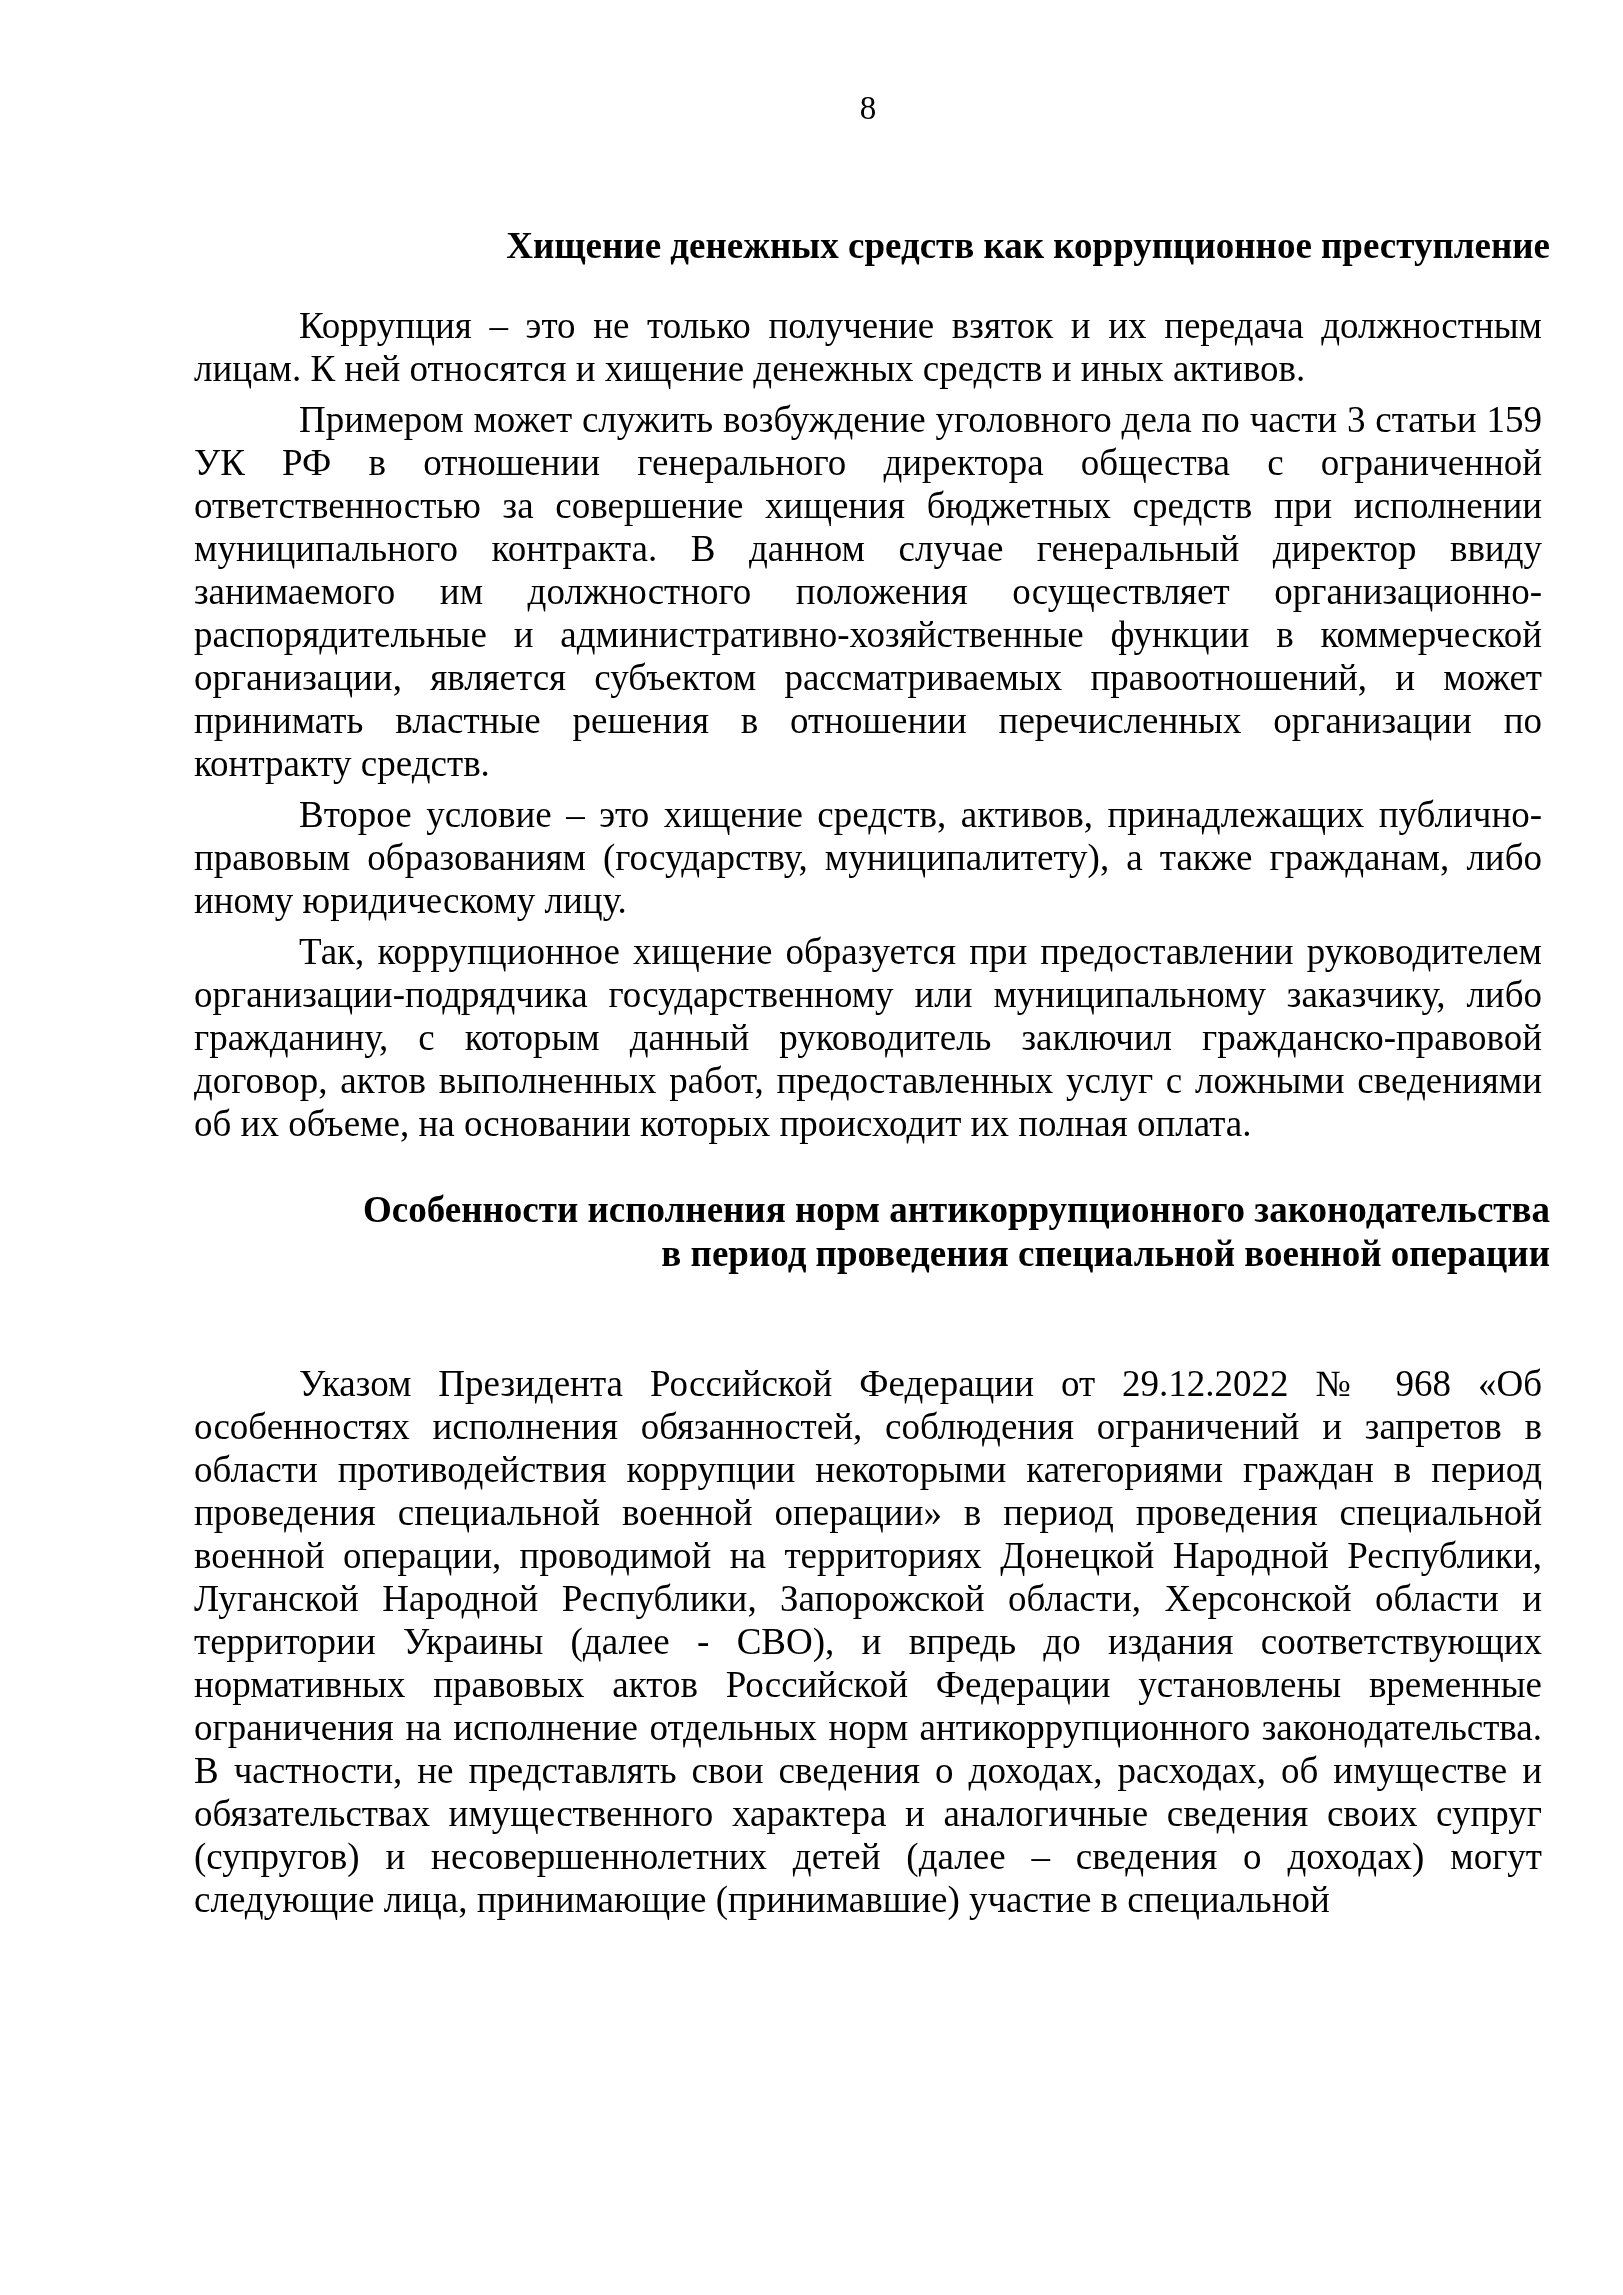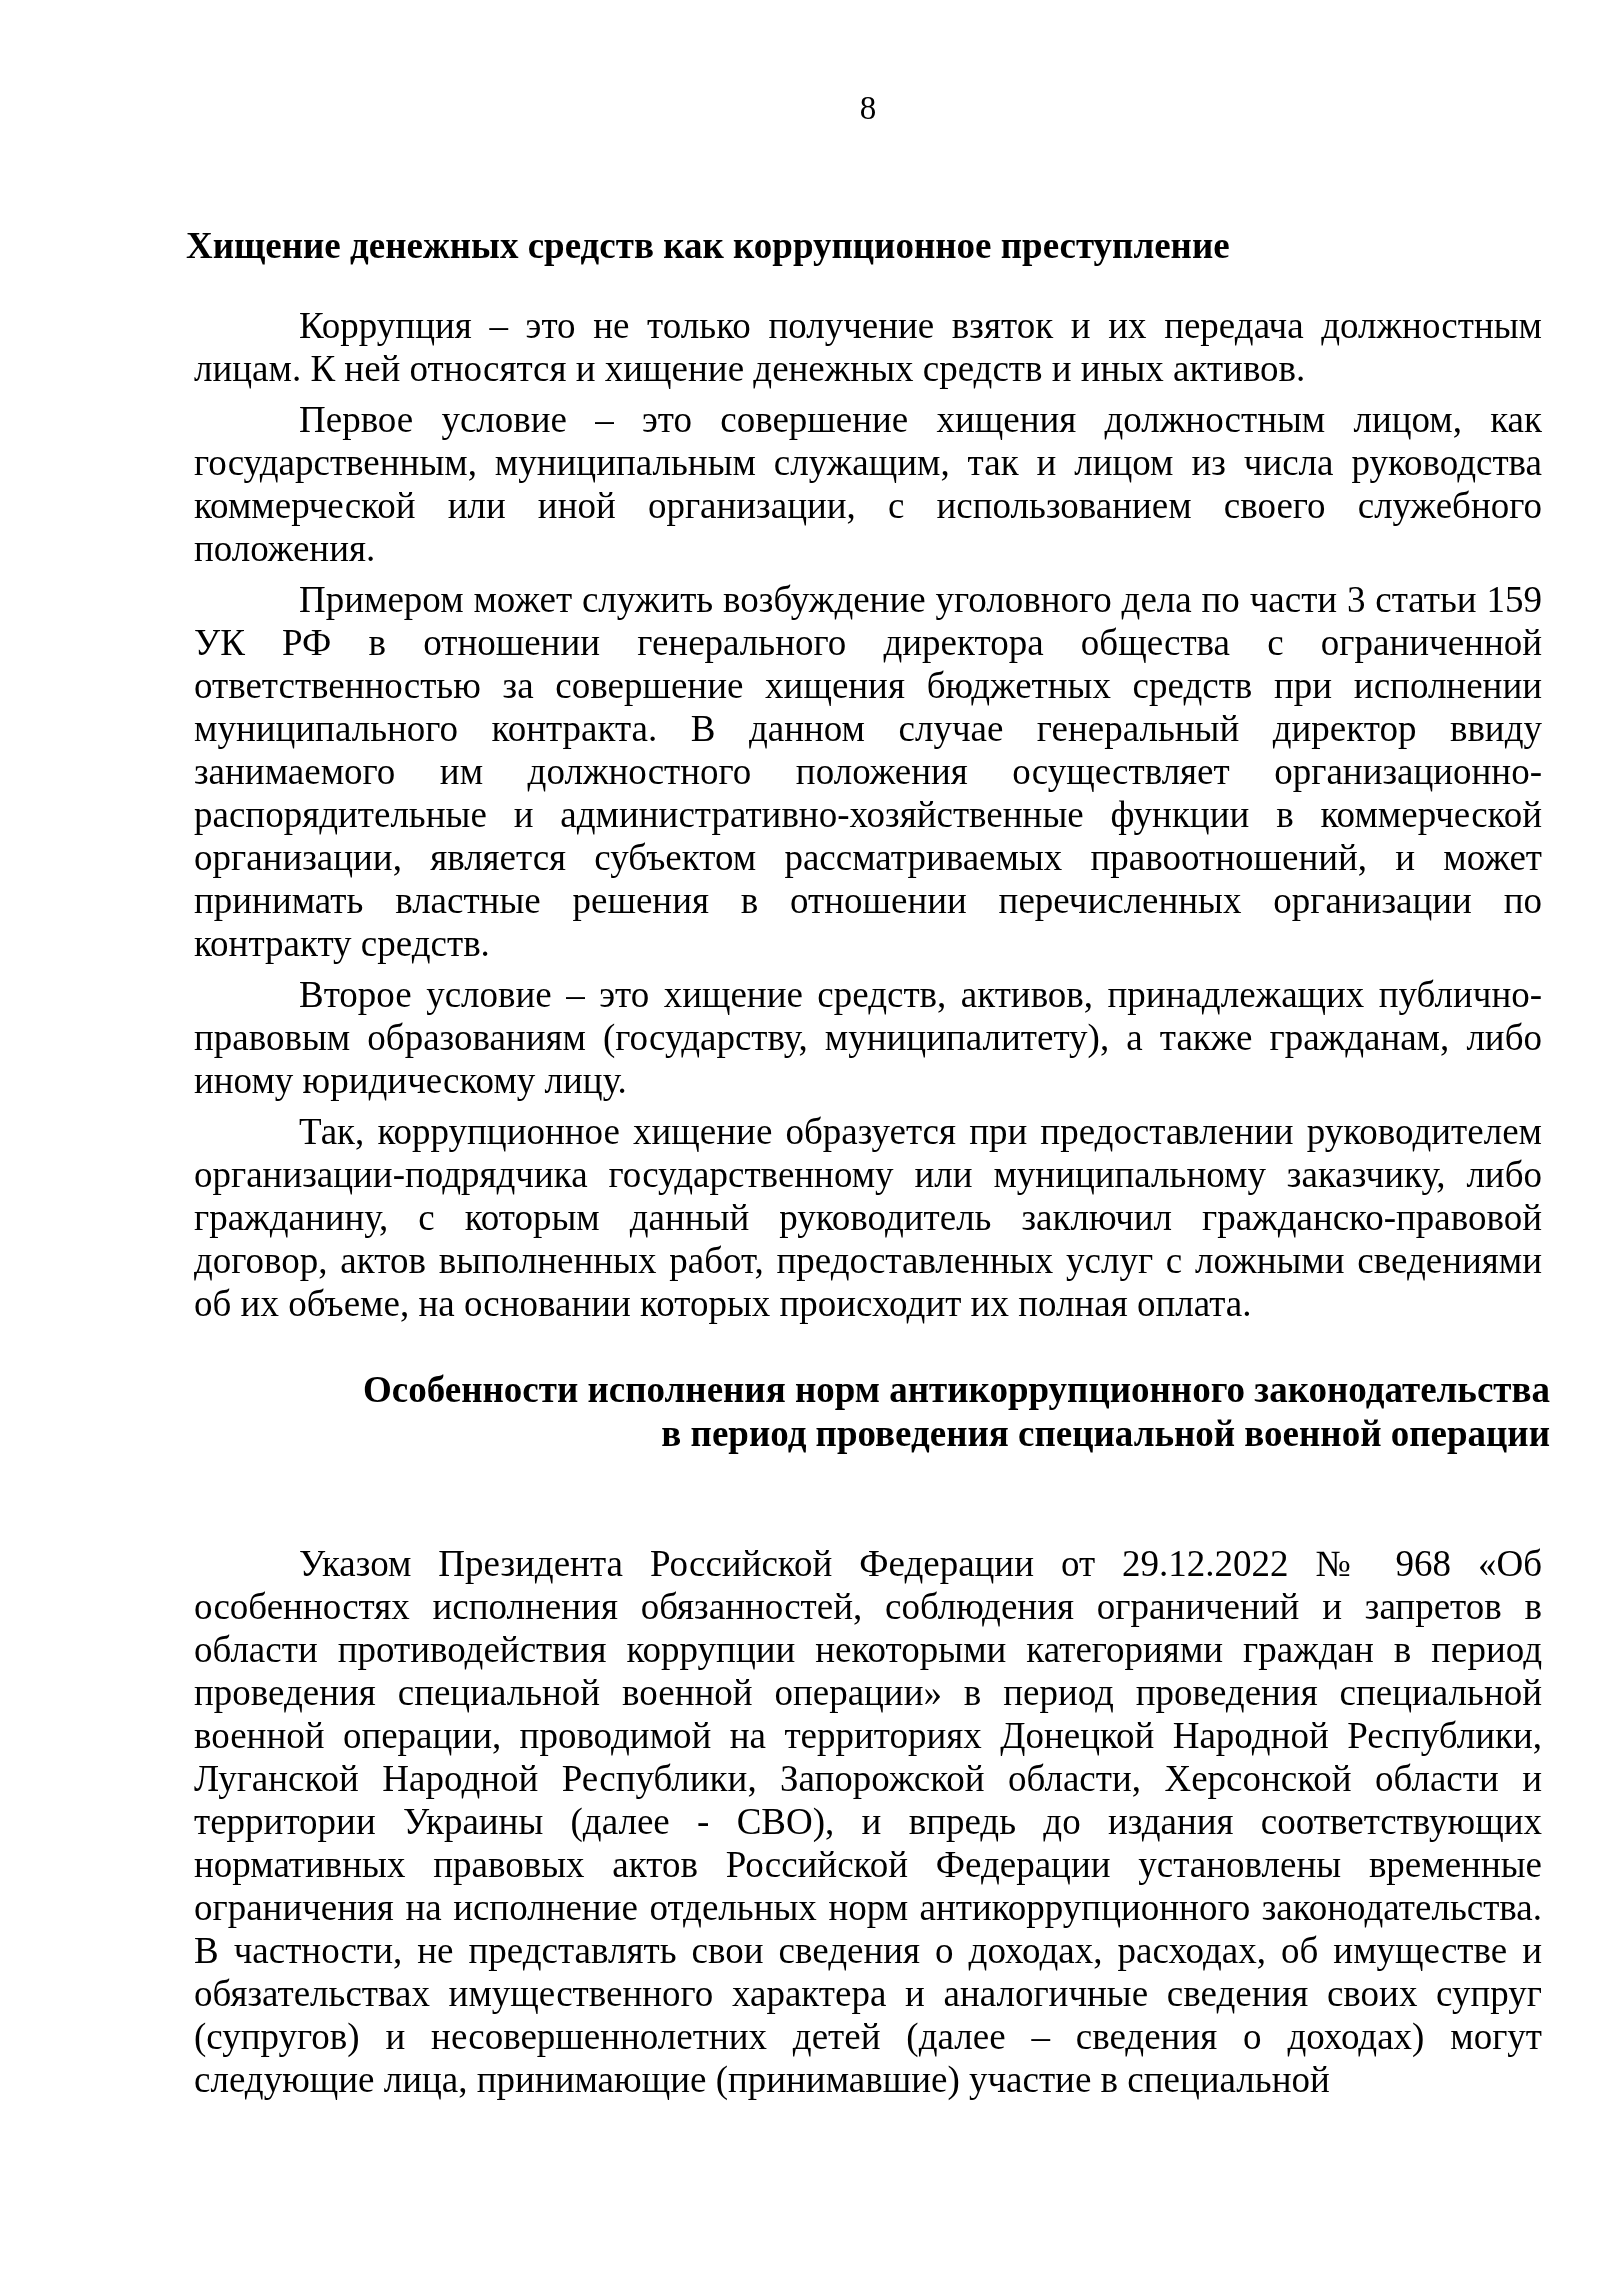--- a/index.html
+++ b/index.html
@@ -23,21 +23,21 @@
     margin-right: 73px; 
   }
   .page-number {
     text-align: center;
     font-size: 33px;
     line-height: 37px;
     font-weight: normal;
   }
   .doc-title {
     margin: 98px 0 38px 0;
-    text-align: left;
+    text-align: right;
     font-size: 37px;
     line-height: 41px;
     font-weight: bold;
   }
   .doc-title-2 {
     margin: 43px 0 86px 0;
     text-align: right;
     font-size: 37px;
     line-height: 44px;
     font-weight: bold;
@@ -55,21 +55,20 @@
 
 <div class="page">
   <div class="content">
 
     <div class="page-number">8</div>
 
     <h1 class="doc-title">Хищение денежных средств как коррупционное преступление</h1>
 
     <p class="body-par">Коррупция – это не только получение взяток и их передача должностным лицам. К ней относятся и хищение денежных средств и иных активов.</p>
 
-    <p class="body-par">Первое условие – это совершение хищения должностным лицом, как государственным, муниципальным служащим, так и лицом из числа руководства коммерческой или иной организации, с использованием своего служебного положения.</p>
 
     <p class="body-par">Примером может служить возбуждение уголовного дела по части 3 статьи 159 УК РФ в отношении генерального директора общества с ограниченной ответственностью за совершение хищения бюджетных средств при исполнении муниципального контракта. В данном случае генеральный директор ввиду занимаемого им должностного положения осуществляет организационно-распорядительные и административно-хозяйственные функции в коммерческой организации, является субъектом рассматриваемых правоотношений, и может принимать властные решения в отношении перечисленных организации по контракту средств.</p>
 
     <p class="body-par">Второе условие – это хищение средств, активов, принадлежащих публично-правовым образованиям (государству, муниципалитету), а также гражданам, либо иному юридическому лицу.</p>
 
     <p class="body-par">Так, коррупционное хищение образуется при предоставлении руководителем организации-подрядчика государственному или муниципальному заказчику, либо гражданину, с которым данный руководитель заключил гражданско-правовой договор, актов выполненных работ, предоставленных услуг с ложными сведениями об их объеме, на основании которых происходит их полная оплата.</p>
 
     <h2 class="doc-title-2">
       <span style="display:block">Особенности исполнения норм антикоррупционного законодательства</span>
       <span style="display:block">в период проведения специальной военной операции</span>

